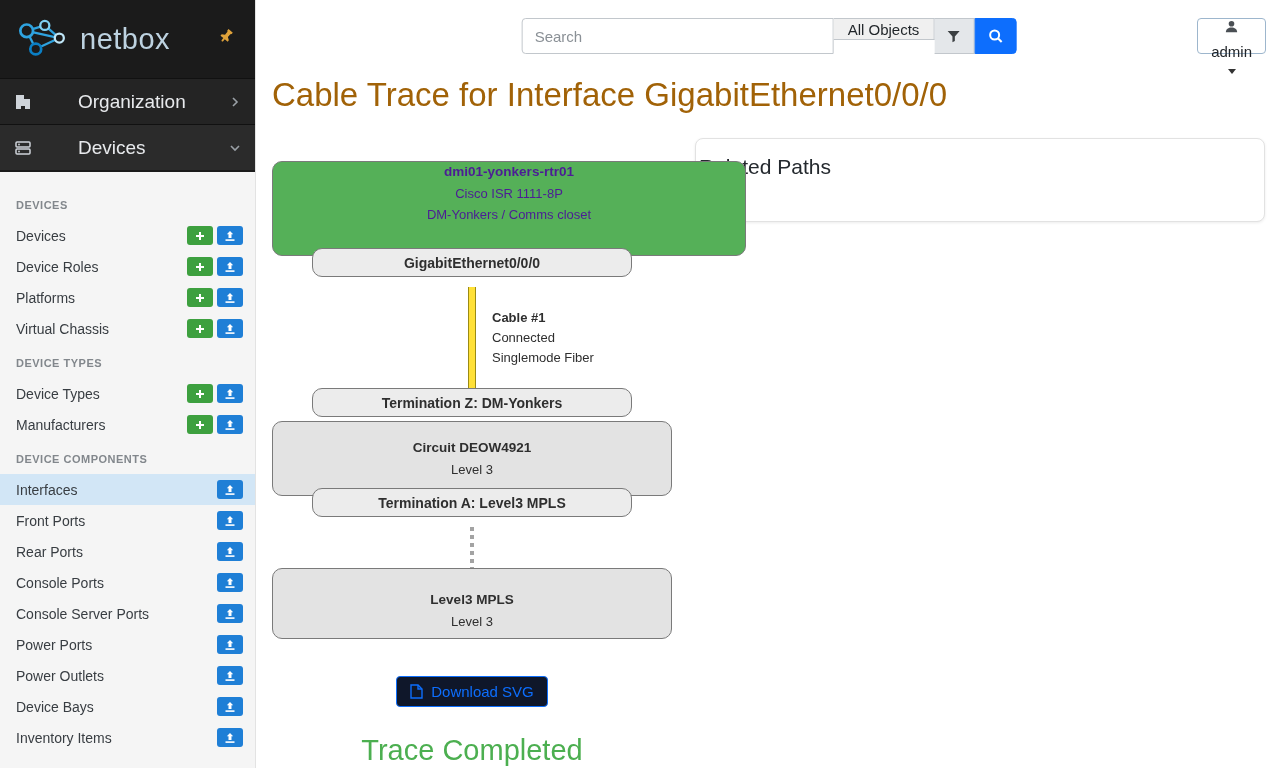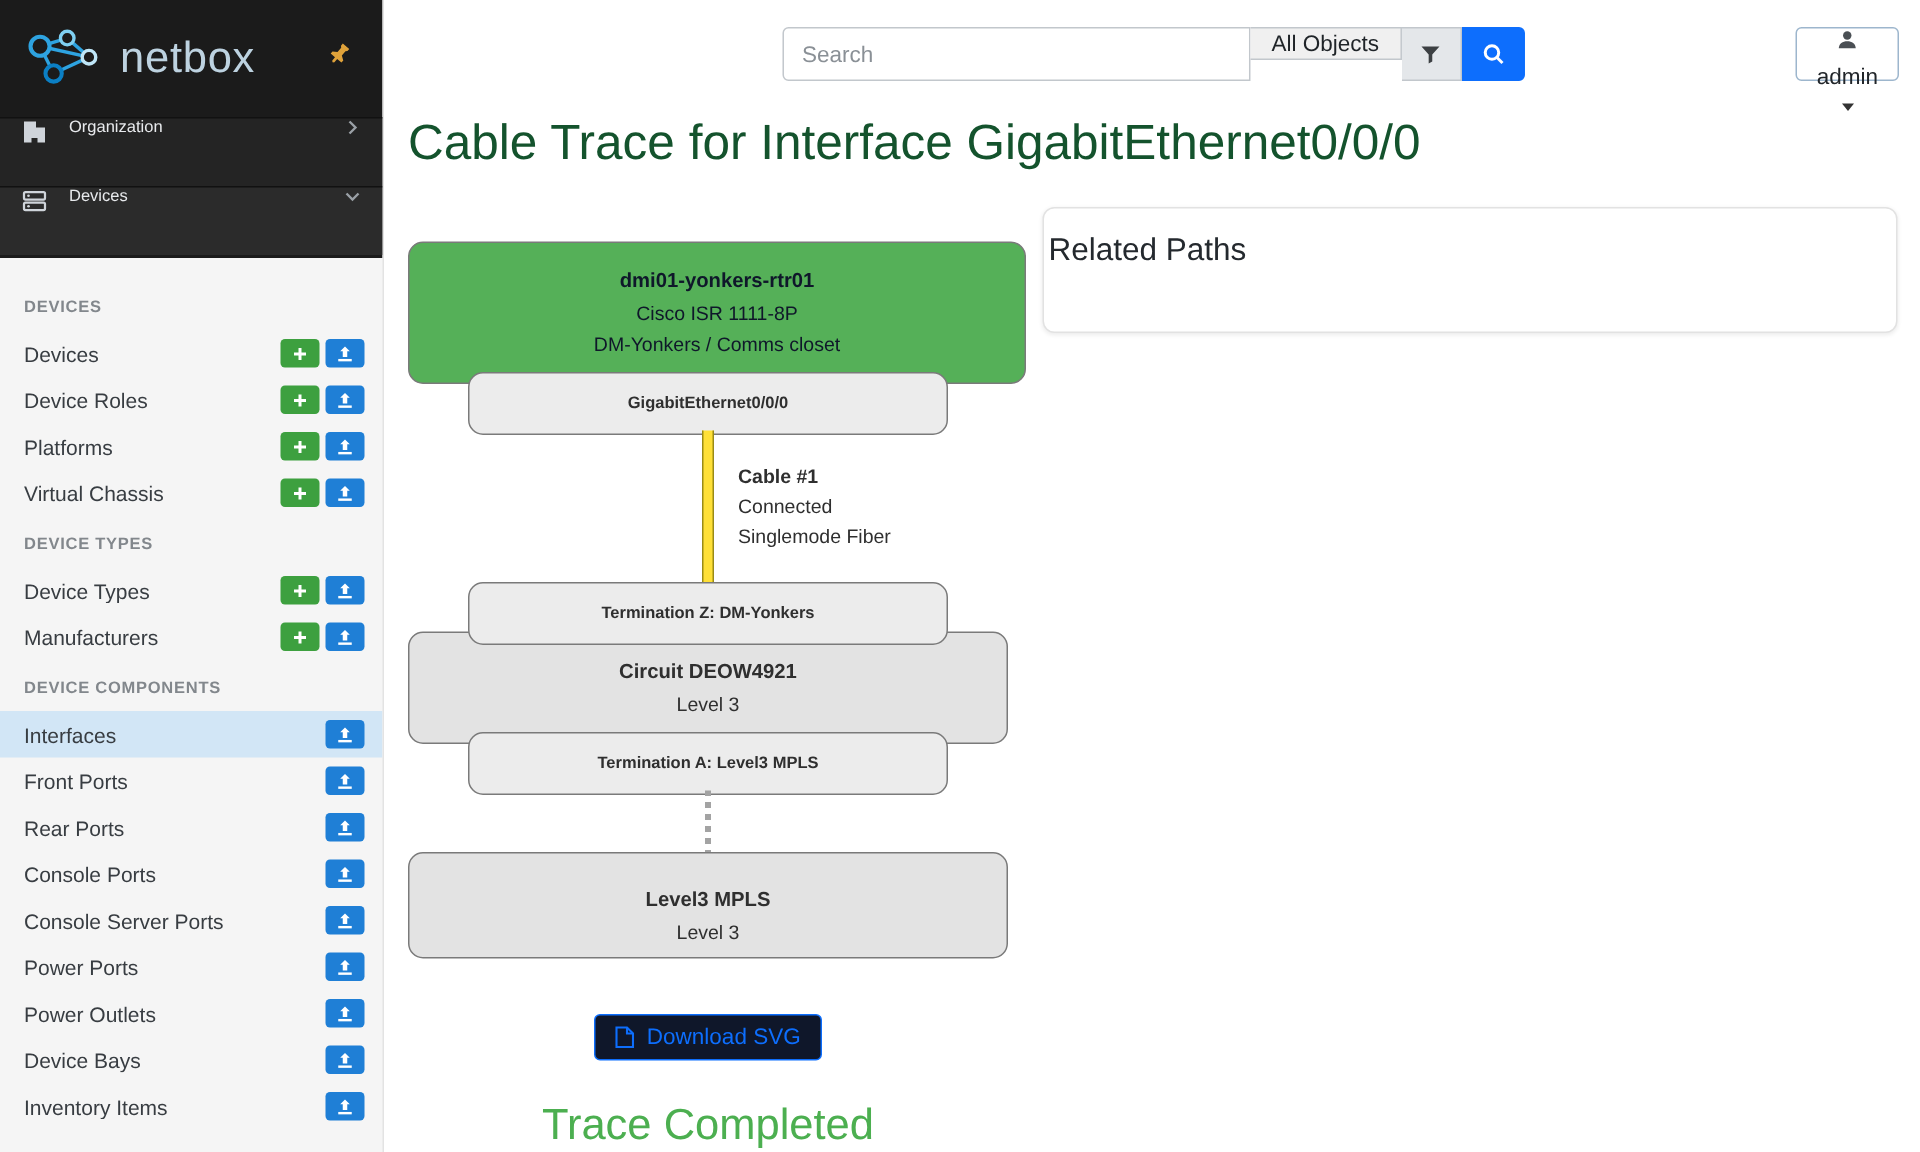--- a/index.html
+++ b/index.html
@@ -8,21 +8,21 @@
     font-family: "Liberation Sans", sans-serif;
     background:#fff; color:#212529;
     display:flex; overflow:hidden;
   }
   
   .sidebar { flex:0 0 256px; width:256px; height:768px; background:#f5f5f5; overflow:hidden; border-right:1px solid #e3e3e3; }
   .logo-area { background:#1b1b1b; height:78px; display:flex; align-items:center; padding:0 14px; position:relative; }
   .logo-text { color:#bdd2e0; font-size:29px; font-weight:500; margin-left:8px; letter-spacing:.5px; }
   .pin-btn { position:absolute; right:22px; top:28px; transform:rotate(40deg); background:none; border:none; cursor:pointer; }
   .nav-top { background:#1b1b1b; padding-bottom:2px; }
-  .nav-row { display:flex; align-items:flex-start; height:46px; padding:0 14px; background:#242424; border-top:1px solid #111; color:#e8eaed; font-size:11px; cursor:pointer; }
+  .nav-row { display:flex; align-items:center; height:46px; padding:0 14px; background:#242424; border-top:1px solid #111; color:#e8eaed; font-size:19px; cursor:pointer;gap:32px; }
   .nav-row.active { background:#2b2b2b; }
   .nav-icon { width:20px; margin-right:12px; display:flex; align-items:center; }
   .nav-label { flex:1; font-weight:500; }
   .chev { display:flex; align-items:center; }
   .submenu { padding-top:14px; padding-bottom:8px; }
   .sec-header { padding:12px 16px 7px; font-size:11px; line-height:15px; font-weight:bold; color:#82878c; letter-spacing:.5px; }
   .item { display:flex; align-items:center; height:31px; padding:0 12px 0 16px; font-size:14px; color:#383d42; cursor:pointer; }
   .item.active { background:#d2e6f6; }
   .item .label { flex:1; white-space:nowrap; overflow:hidden; }
   .btns { display:flex; gap:4px; width:57px; justify-content:flex-end; }
@@ -33,30 +33,30 @@
   .main { flex:1; position:relative; padding:10px 14px 0 16px; overflow:hidden; background:#fff; }
   .topbar { position:relative; height:36px; margin-top:8px; }
   .search-group { position:absolute; left:50%; transform:translateX(-50%); display:flex; height:36px; }
   .search-input { width:312px; height:36px; border:1px solid #c2c7cc; border-radius:4px 0 0 4px; padding:0 12px; font-size:15px; color:#333; outline:none; font-family:inherit; }
   .search-input::placeholder { color:#8a9096; }
   .scope-btn { height:22px; background:#f0f0f0; border:1px solid #c2c7cc; border-left:none; padding:0 14px; font-size:15px; color:#1f2428; cursor:pointer; font-family:inherit; }
   .filter-btn { height:36px; width:40px; background:#e4e7ea; border:1px solid #c2c7cc; border-left:none; cursor:pointer; display:flex; align-items:center; justify-content:center; }
   .go-btn { height:36px; width:42px; background:#0d6efd; border:1px solid #0d6efd; border-radius:0 4px 4px 0; cursor:pointer; display:flex; align-items:center; justify-content:center; }
   .user-btn { position:absolute; right:0; top:0; height:36px; display:flex; align-items:center; gap:9px; padding:0 13px; background:#fff; border:1px solid #9db6cd; border-radius:4px; font-size:15px; color:#212529; cursor:pointer; font-family:inherit;flex-direction:column; }
   .caret { width:0; height:0; border-left:4px solid transparent; border-right:4px solid transparent; border-top:5px solid #333; }
-  .page-title { font-size:33px; font-weight:400; color:#14532d; margin:22px 0 0; }
+  .page-title { font-size:33px; font-weight:400; color:#a16207; margin:22px 0 0; }
   .content { display:flex; align-items:flex-start; margin-top:24px; }
   
   .trace-col { flex:0 0 400px; width:400px; margin-top:23px; }
   .diagram { position:relative; width:400px; height:490px; }
   .node { position:absolute; border:1px solid #7a7a7a; border-radius:10px; text-align:center; cursor:pointer; }
-  .node.device { left:0; top:0; width:412px; height:95px; background:#55b058; color:#0f172a; padding-top:17px; }
+  .node.device { left:0; top:0; width:474px; height:95px; background:#55b058; color:#4c1d95; padding-top:2px; }
   .device .name { font-weight:bold; font-size:13.5px; margin-bottom:7px; }
   .device .line { font-size:13px; margin-bottom:6px; }
-  .node.small { left:40px; width:320px; height:42px; background:#ececec; display:flex; align-items:center; justify-content:center; font-weight:bold; font-size:11px; color:#2f2f2f; }
+  .node.small { left:40px; width:320px; height:29px; background:#ececec; display:flex; align-items:center; justify-content:center; font-weight:bold; font-size:14px; color:#2f2f2f; }
   .iface { top:87px; }
   .termz { top:227px; }
   .terma { top:327px; }
   .node.big { left:0; width:400px; background:#e3e3e3; color:#2f2f2f; }
   .circuit { top:260px; height:75px; padding-top:18px; }
   .farend { top:407px; height:71px; padding-top:23px; }
   .big .name { font-weight:bold; font-size:13.5px; margin-bottom:7px; }
   .big .line2 { font-size:13px; }
   .cable-line { position:absolute; left:196px; top:126px; width:8px; height:101px; background:#ffe037; border-left:1px solid #9b8b14; border-right:1px solid #9b8b14; }
   .cable-info { position:absolute; left:220px; top:147px; text-align:left; font-size:13px; line-height:20px; color:#2f2f2f; }

